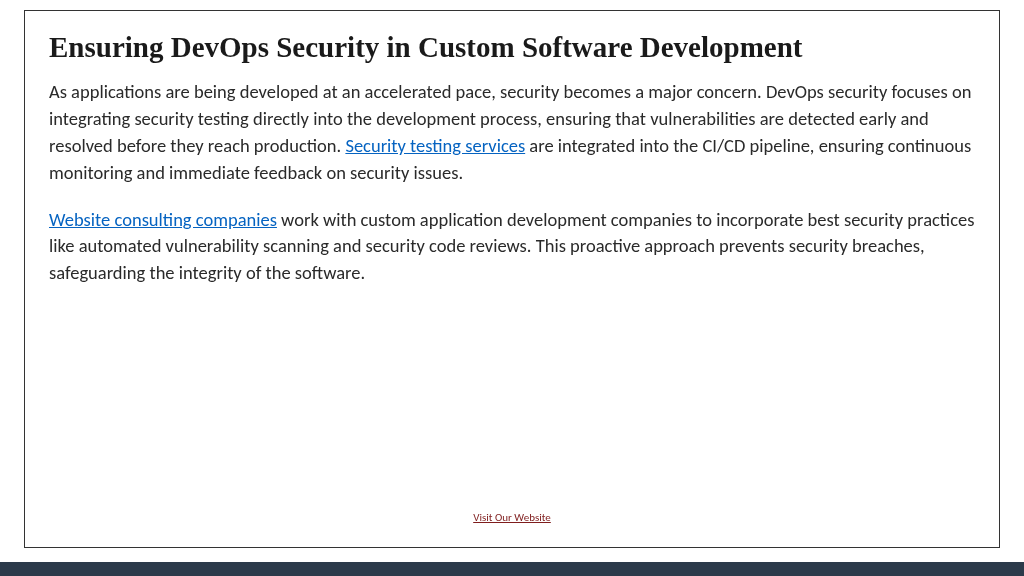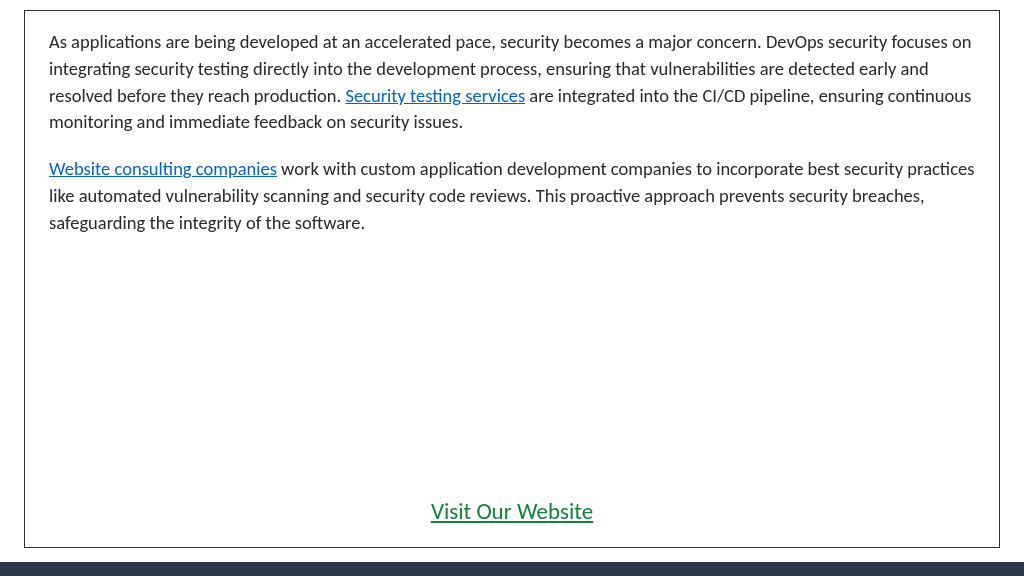--- a/index.html
+++ b/index.html
@@ -45,38 +45,39 @@
       cursor: pointer;
     }
     .cta-wrap {
       position: absolute;
       bottom: 22px;
       left: 0;
       right: 0;
       text-align: center;
     }
     .cta-link {
-      font-size: 23px;
-      color: #15803d;
+      font-size: 11px;
+      color: #7f1d1d;
       text-decoration: underline;
       cursor: pointer;
     }
     .bottom-bar {
       position: absolute;
       bottom: 0;
       left: 0;
       right: 0;
       height: 14px;
       background: #2b3a4a;
     }
   </style>
 </head>
 <body>
 
 <div class="slide-frame">
+  <h1 class="title">Ensuring DevOps Security in Custom Software Development</h1>
 
   <div class="body-text">
     <p class="paragraph">
       <span>As applications are being developed at an accelerated pace, security becomes a major concern. DevOps security focuses on integrating security testing directly into the development process, ensuring that vulnerabilities are detected early and resolved before they reach production. </span><a class="link">Security testing services</a><span> are integrated into the CI/CD pipeline, ensuring continuous monitoring and immediate feedback on security issues.</span>
     </p>
     <p class="paragraph">
       <a class="link">Website consulting companies</a><span> work with custom application development companies to incorporate best security practices like automated vulnerability scanning and security code reviews. This proactive approach prevents security breaches, safeguarding the integrity of the software.</span>
     </p>
   </div>
 

